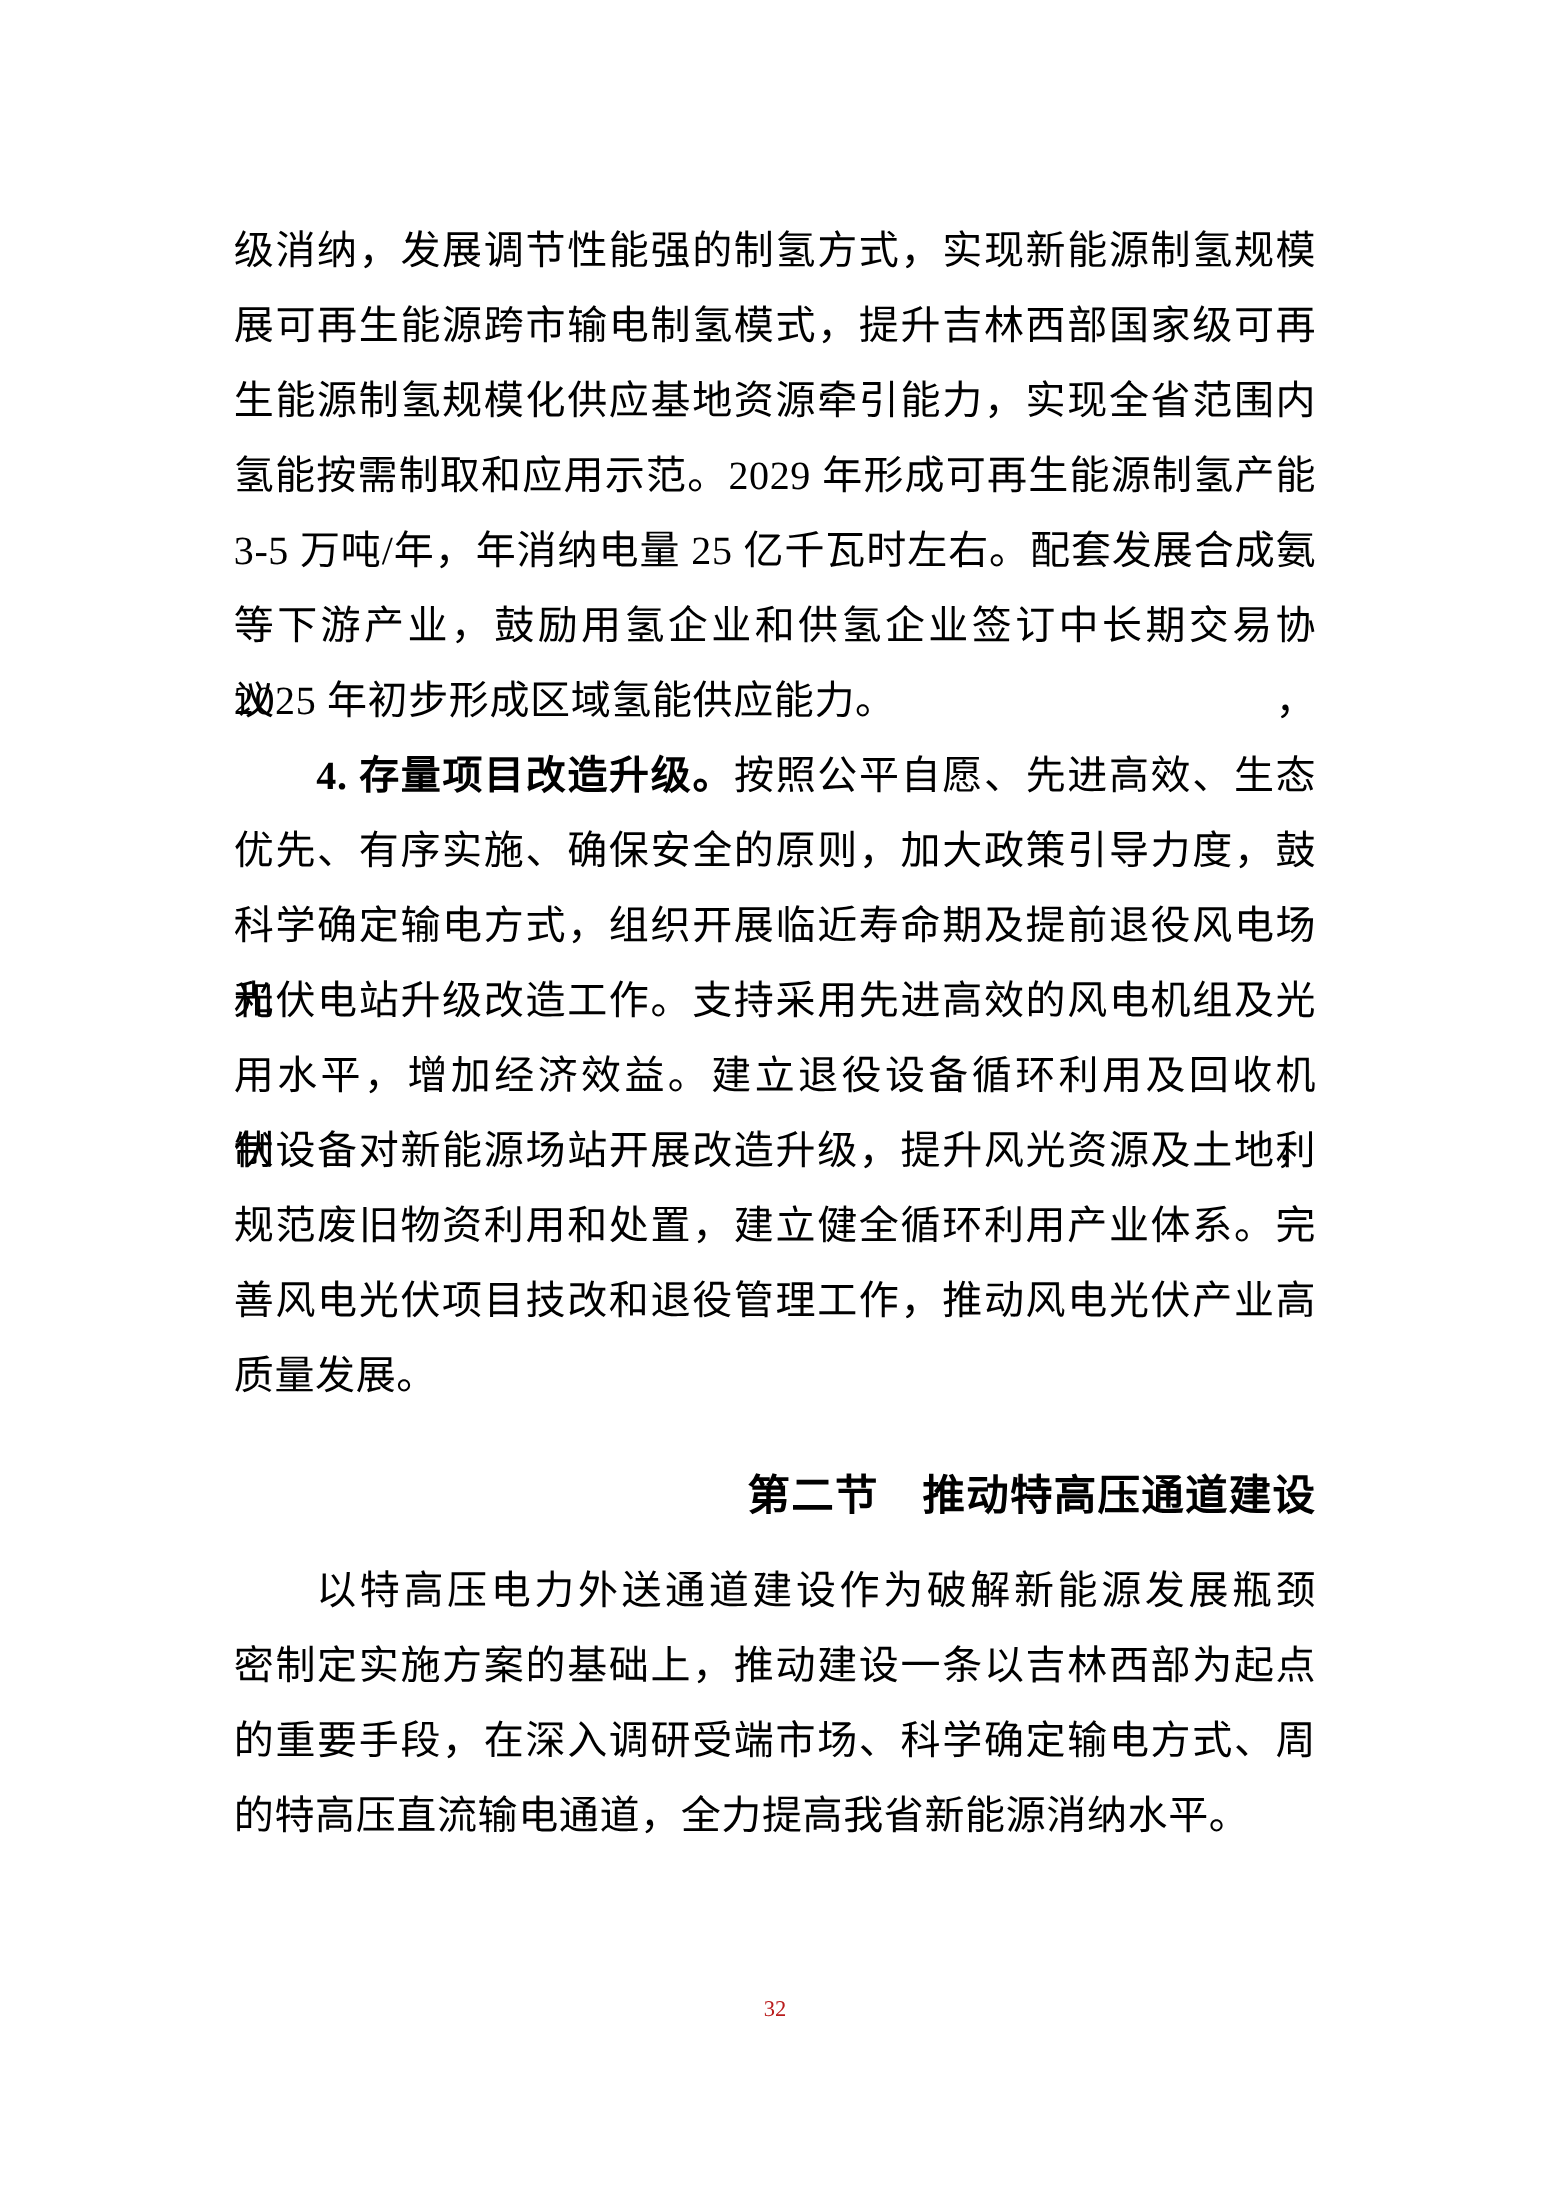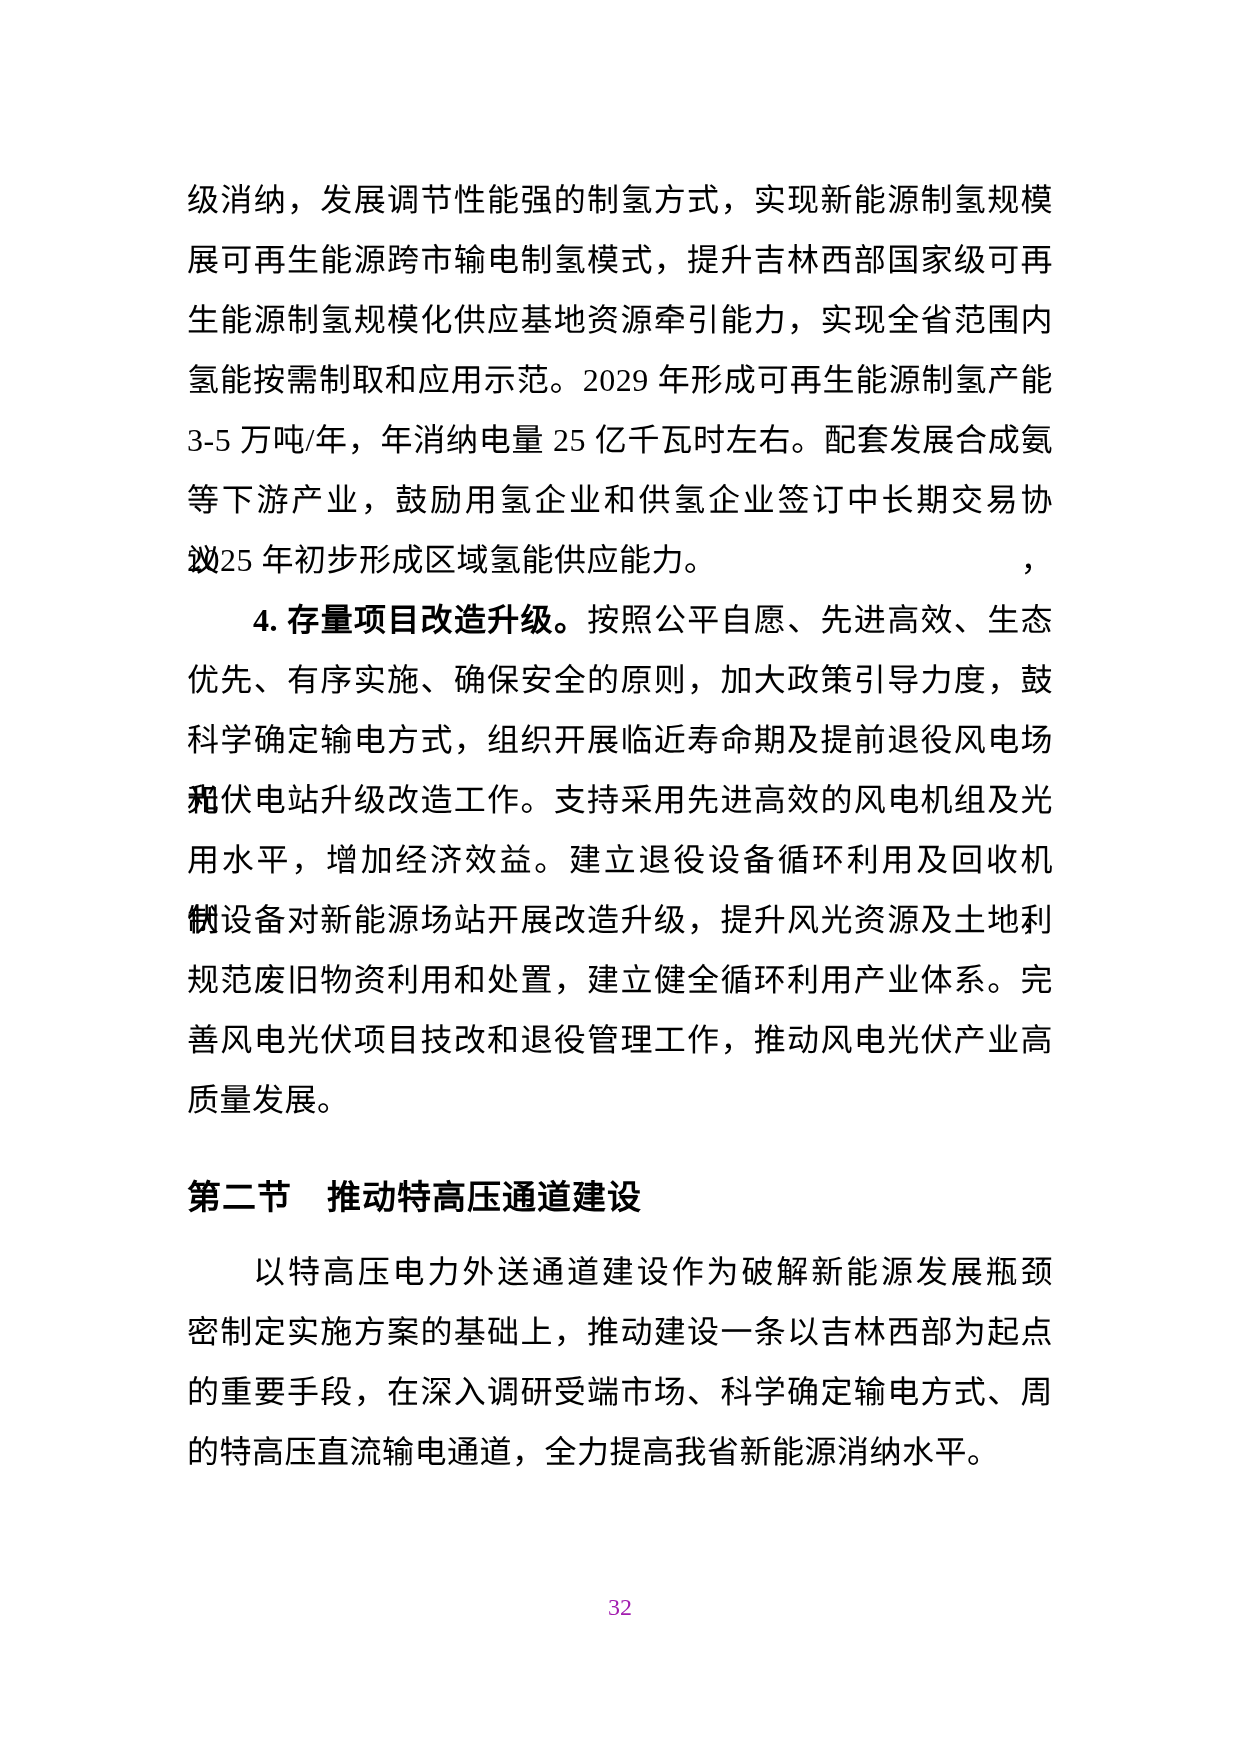--- a/index.html
+++ b/index.html
@@ -40,33 +40,33 @@
   }
   .lead {
     font-weight: 700;
   }
   .heading {
     font-size: 34px;
     height: 60px;
     line-height: 60px;
     margin-top: 38px;
     margin-bottom: 14px;
-    text-align: left;
+    text-align: right;
     font-weight: 700;
     letter-spacing: 1px;
   }
   .footer {
     position: absolute;
     left: 0;
     top: 1592px;
     width: 100%;
     text-align: center;
-    font-size: 24px;
+    font-size: 18px;
     line-height: 30px;
-    color: #a21caf;
+    color: #b91c1c;
   }
 </style>
 </head>
 <body>
 
 <div class="page">
   <div class="doc-body">
 
     <div class="ln just">级消纳，发展调节性能强的制氢方式，实现新能源制氢规模</div>
     <div class="ln just">展可再生能源跨市输电制氢模式，提升吉林西部国家级可再</div>

